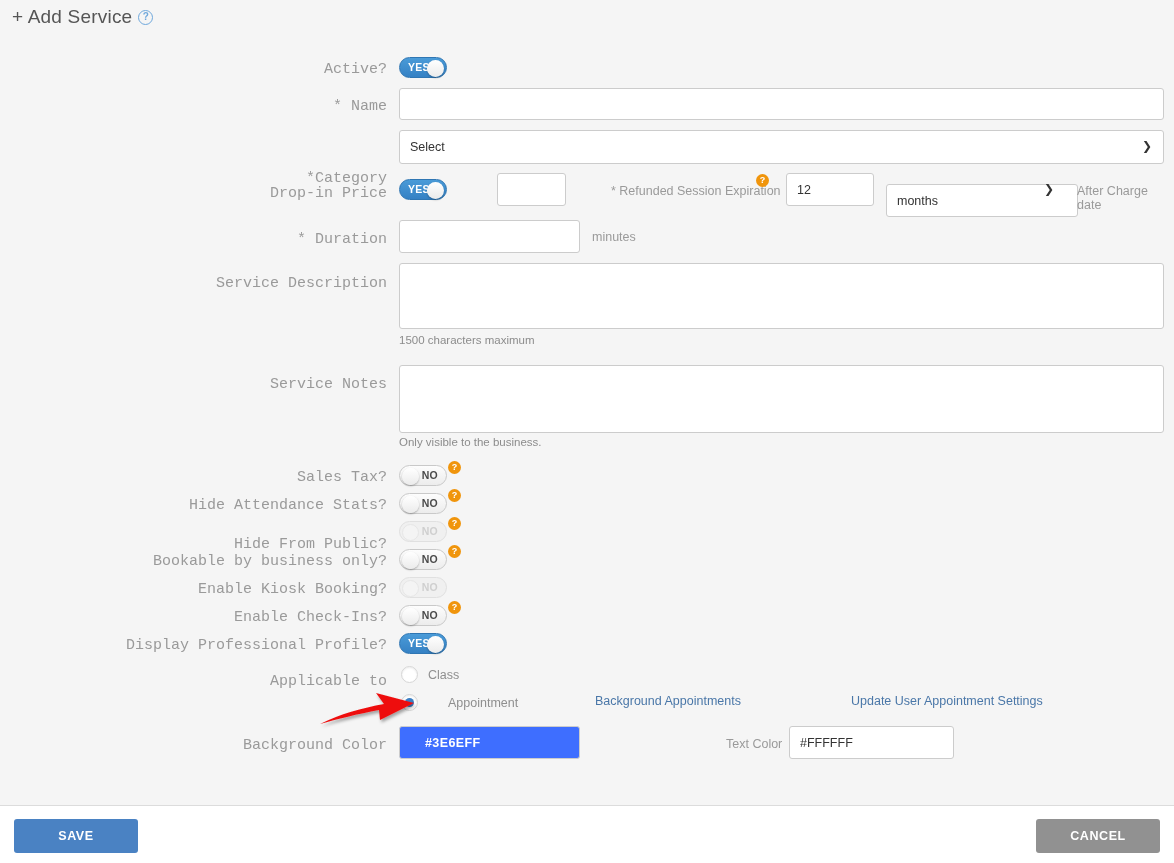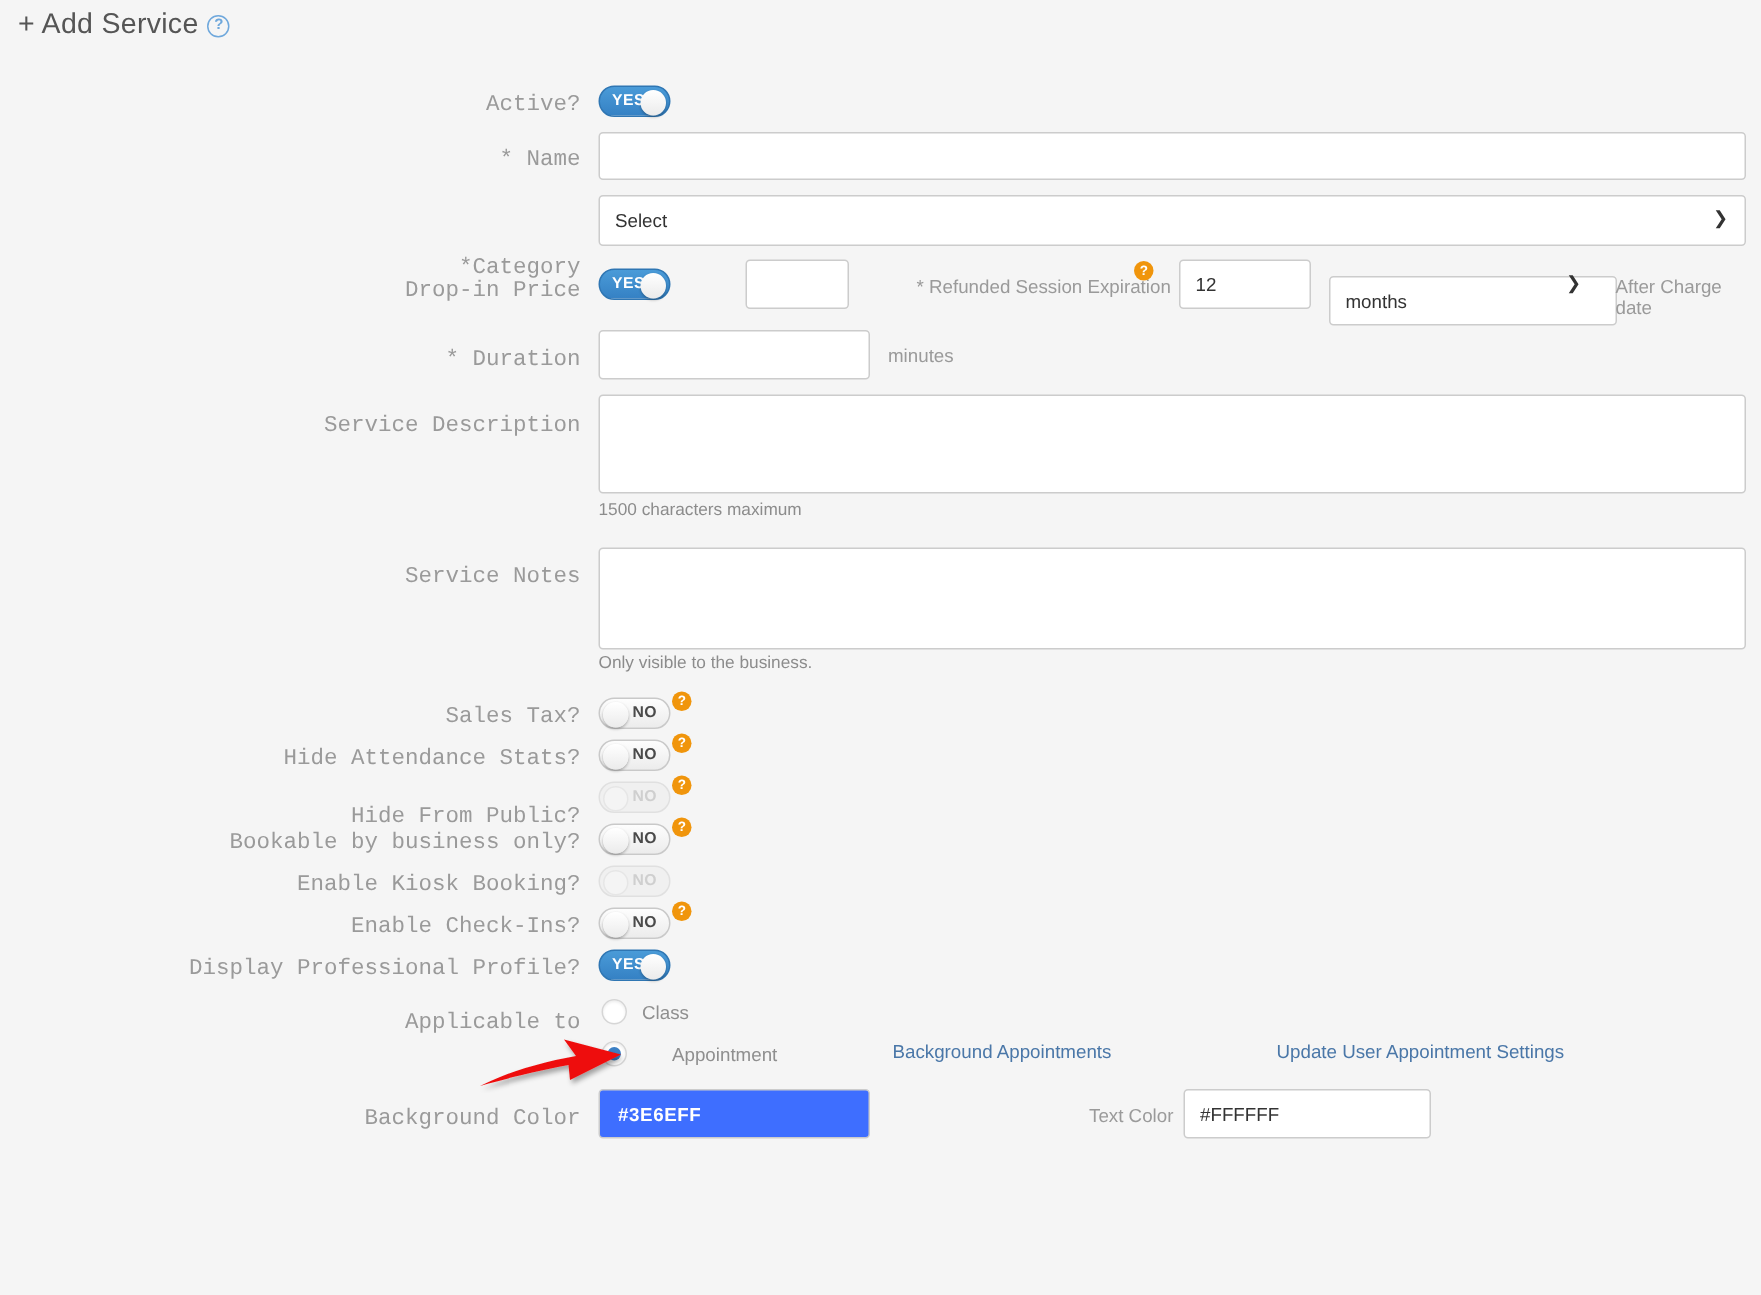--- a/index.html
+++ b/index.html
@@ -136,21 +136,21 @@
 
   .link {
     position: absolute; color: #4a77a8; font-size: 12.5px;
     text-decoration: none; cursor: pointer;
   }
 
   .swatch {
     position: absolute;
     border: 1px solid #ccc; border-radius: 3px;
     color: #fff; font-size: 12.5px; font-weight: 700;
-    display: flex; align-items: center; padding-left: 12px;
+    display: flex; align-items: center; padding-left: 25px;
     letter-spacing: .4px;
   }
 
   
   .footer {
     position: absolute; left: 0; bottom: 0;
     width: 1174px; height: 58px;
     background: #fff; border-top: 1px solid #dcdcdc;
   }
   .btn {
@@ -291,14 +291,18 @@
       <defs>
         <filter id="sh" x="-20%" y="-20%" width="150%" height="160%">
           <feDropShadow dx="1.5" dy="2.5" stdDeviation="1.6" flood-color="#000" flood-opacity="0.35"></feDropShadow>
         </filter>
       </defs>
       <path d="M2 40 C 22 30, 44 24, 66 20 L 58 9 L 96 19 L 62 36 L 61 26 C 40 30, 19 35, 2 40 Z" fill="#ee1111" filter="url(#sh)"></path>
     </svg>
 
   </div>
 
+  <div class="footer">
+    <button class="btn btn-save">SAVE</button>
+    <button class="btn btn-cancel">CANCEL</button>
+  </div>
 
 </div>
 
 </body></html>

